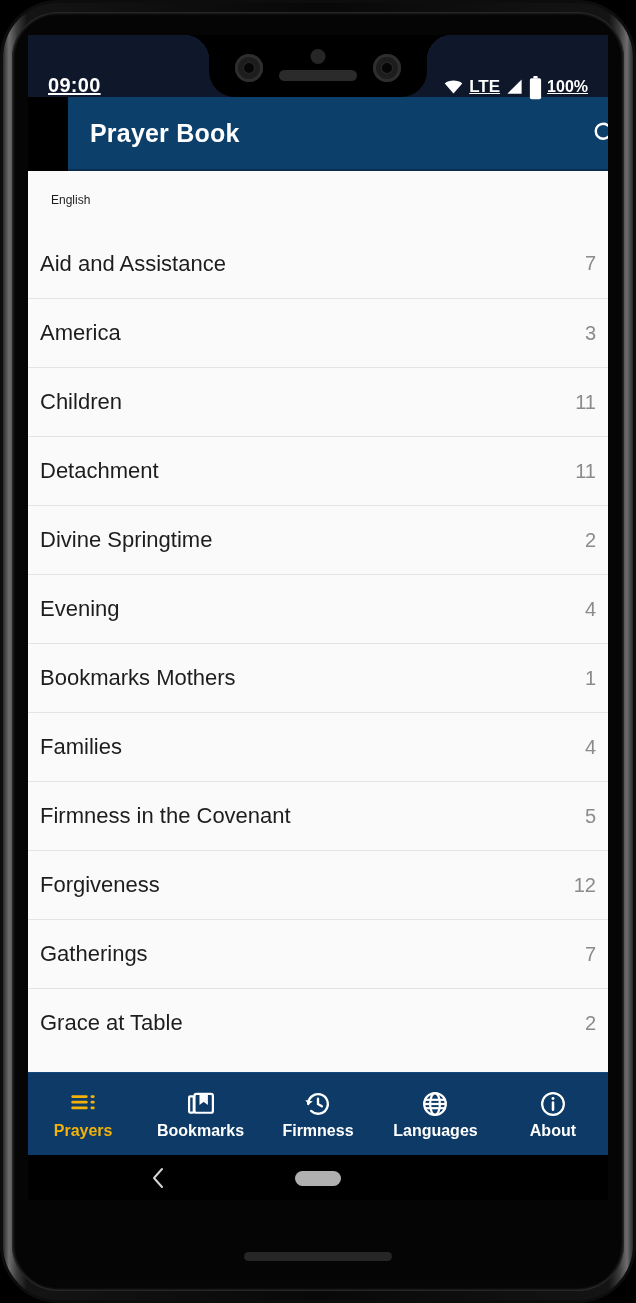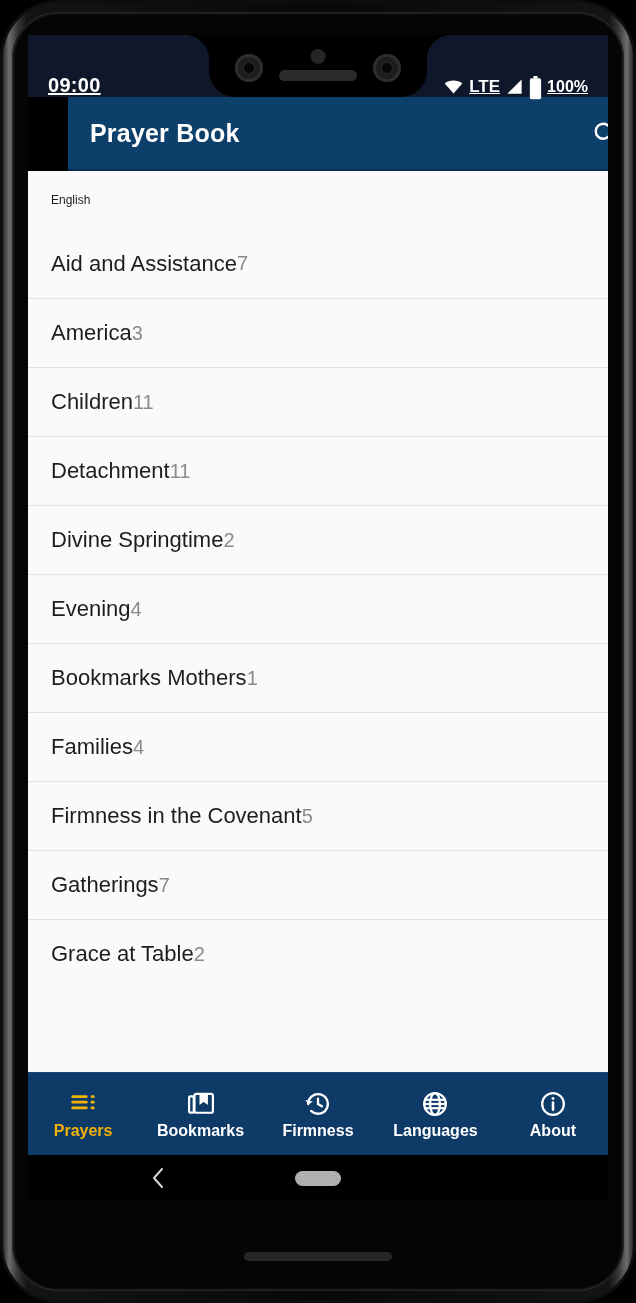--- a/index.html
+++ b/index.html
@@ -113,22 +113,22 @@
     position:absolute; left:0; top:136px; width:100%; bottom:100px;
     background:#fafafa;
     overflow:hidden;
   }
   .lang-header{
     height:58px; display:flex; align-items:center;
     padding:0 23px; font-size:12px; color:#1c1c1c;
   }
   .list-row{
     height:69px;
-    display:flex; align-items:center; 
-    padding:0 23px;
+    display:flex; align-items:center; justify-content:space-between;
+    padding:0 12px;
     border-top:1px solid #e4e4e4;
     background:#fafafa;
     cursor:pointer;
   }
   .list-row.first{ border-top:none; }
   .row-label{ font-size:22px; color:#1d1d1d; }
   .row-count{ font-size:20px; color:#8b8b8b; }
 
   
   .bottom-nav{
@@ -260,20 +260,24 @@
           </div>
           <div class="list-row">
             <span class="row-label">Families</span>
             <span class="row-count">4</span>
           </div>
           <div class="list-row">
             <span class="row-label">Firmness in the Covenant</span>
             <span class="row-count">5</span>
           </div>
           <div class="list-row">
+            <span class="row-label">Forgiveness</span>
+            <span class="row-count">12</span>
+          </div>
+          <div class="list-row">
             <span class="row-label">Gatherings</span>
             <span class="row-count">7</span>
           </div>
           <div class="list-row">
             <span class="row-label">Grace at Table</span>
             <span class="row-count">2</span>
           </div>
         </div>
     </div>
 

